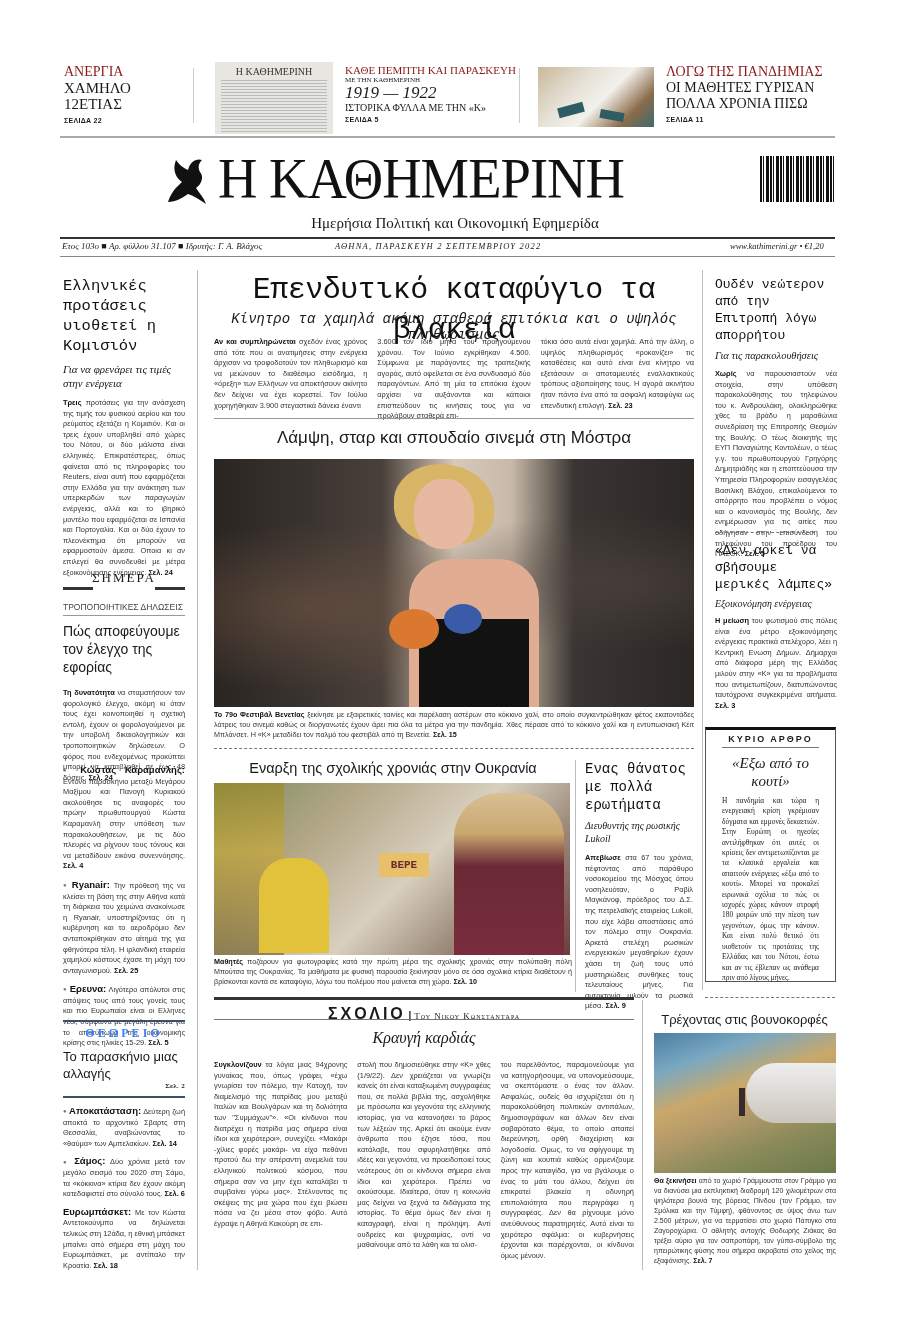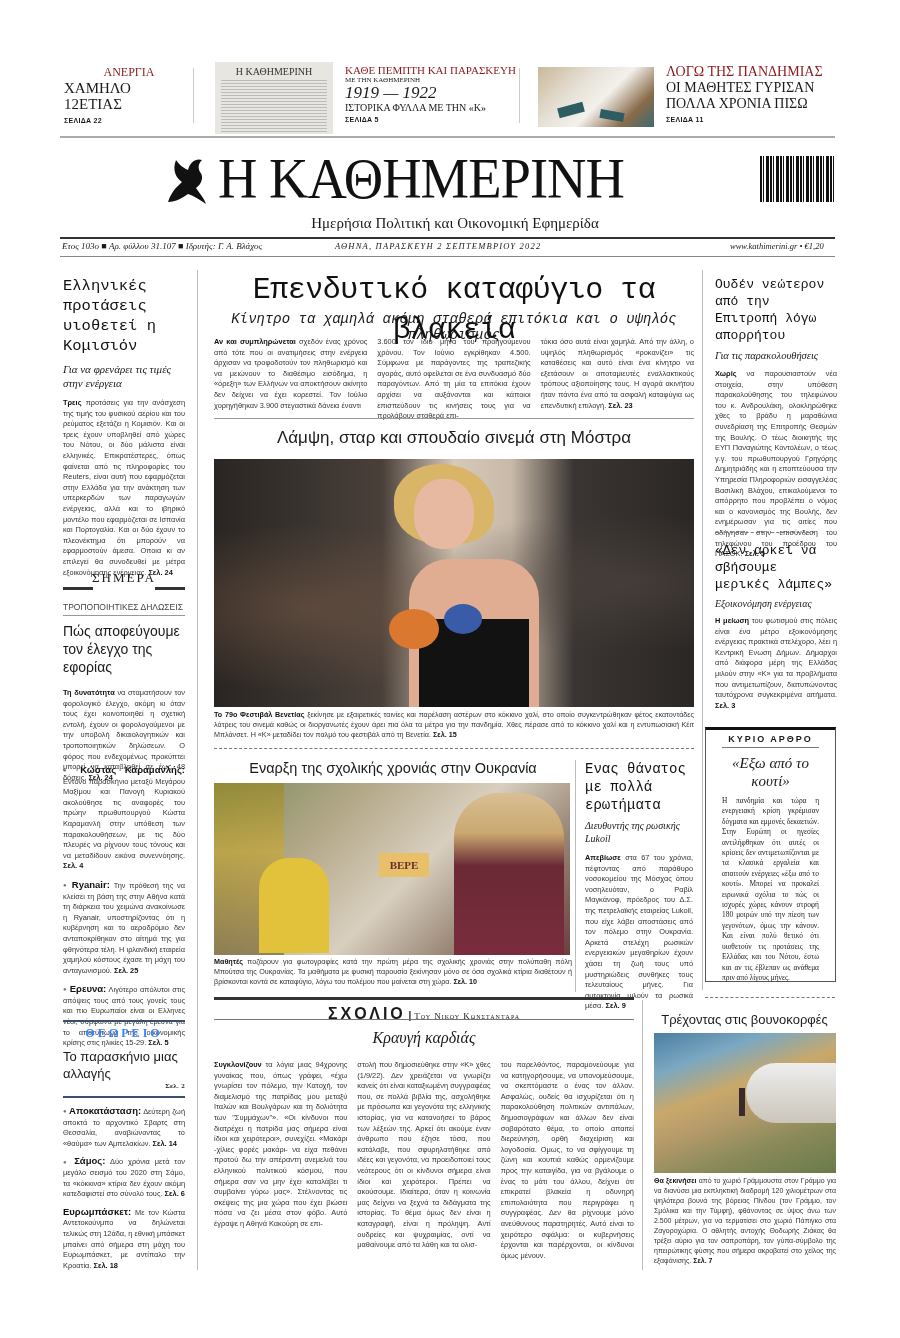--- a/index.html
+++ b/index.html
@@ -17,21 +17,21 @@
   .vrule { background: #bbb; width: 1px; position: absolute; }
   .dash { border-top: 1px dashed #777; position: absolute; height: 0; }
   .photo { position: absolute; overflow: hidden; }
   .bold-sans { font-family: "Liberation Sans", sans-serif; font-weight: bold; }
   .bullet::before { content: "● "; color: #777; font-size: 6px; vertical-align: middle; }
 </style>
 </head>
 <body>
 
 <div class="abs" style="left:64px;top:64px;width:130px;">
-  <div class="serif red" style="font-size:12px;line-height:16px;text-align:center;">ΑΝΕΡΓΙΑ</div>
+  <div class="serif red" style="font-size:14px;line-height:16px;">ΑΝΕΡΓΙΑ</div>
   <div class="serif" style="font-size:15px;line-height:16px;">ΧΑΜΗΛΟ</div>
   <div class="serif" style="font-size:15px;line-height:16px;">12ΕΤΙΑΣ</div>
   <div class="page-ref" style="margin-top:5px;">ΣΕΛΙΔΑ 22</div>
 </div>
 <div class="vrule" style="left:193px;top:68px;height:55px;background:#ccc;"></div>
 
 <div class="photo" style="left:215px;top:62px;width:118px;height:72px;background:#e8e6e1;">
   <div class="serif" style="font-size:10px;text-align:center;margin-top:4px;color:#333;">Η ΚΑΘΗΜΕΡΙΝΗ</div>
   <div style="margin:3px 6px;height:52px;background:repeating-linear-gradient(0deg,#bbb 0 1px,#e8e6e1 1px 3px);"></div>
 </div>
@@ -132,21 +132,21 @@
   <div style="position:absolute;left:230px;top:145px;width:38px;height:30px;border-radius:50%;background:#3a5ca8;"></div>
 </div>
 <div class="abs body-text" style="left:214px;top:710px;width:480px;font-size:7.2px;line-height:10px;"><b>Το 79ο Φεστιβάλ Βενετίας</b><span> ξεκίνησε με εξαιρετικές ταινίες και παρέλαση αστέρων στο κόκκινο χαλί, στο οποίο συγκεντρώθηκαν φέτος εκατοντάδες λάτρεις του σινεμά καθώς οι διοργανωτές έχουν άρει πια όλα τα μέτρα για την πανδημία. Χθες πέρασε από το κόκκινο χαλί και η εντυπωσιακή Κέιτ Μπλάνσετ. Η «Κ» μεταδίδει τον παλμό του φεστιβάλ από τη Βενετία.</span> <b>Σελ. 15</b></div>
 
 <div class="dash" style="left:214px;top:748px;width:480px;"></div>
 
 <div class="abs sans" style="left:214px;top:760px;width:358px;text-align:center;font-size:14.5px;">Εναρξη της σχολικής χρονιάς στην Ουκρανία</div>
 <div class="photo" style="left:214px;top:783px;width:356px;height:172px;background:linear-gradient(135deg,#7a8a5c 0%,#b5a98a 30%,#d8cfbf 55%,#9c8a7a 75%,#6b3e3e 100%);">
   <div style="position:absolute;left:0;top:0;width:70px;height:172px;background:linear-gradient(180deg,#9a8a2a,#c9a83a 40%,#7a6a3a);opacity:0.7;"></div>
   <div style="position:absolute;left:45px;top:75px;width:70px;height:95px;background:#e2c23a;border-radius:30px 30px 0 0;"></div>
-  <div style="position:absolute;left:165px;top:70px;width:50px;height:24px;background:#e8c06a;font-family:Liberation Serif, serif;font-size:11px;font-weight:bold;color:#6a2d2d;text-align:center;line-height:24px;">ВЕРЕ</div>
+  <div style="position:absolute;left:165px;top:70px;width:50px;height:24px;background:#e8c06a;font-family:Liberation Mono, monospace;font-size:11px;font-weight:bold;color:#6a2d2d;text-align:center;line-height:24px;">ВЕРЕ</div>
   <div style="position:absolute;left:240px;top:10px;width:110px;height:162px;background:linear-gradient(180deg,#d9bf93 0%,#c9a76f 25%,#6a2a35 45%,#7a2c3c 100%);border-radius:45px 45px 0 0;"></div>
 </div>
 <div class="abs body-text" style="left:214px;top:957px;width:358px;font-size:7.2px;line-height:10px;"><b>Μαθητές</b><span> ποζάρουν για φωτογραφίες κατά την πρώτη μέρα της σχολικής χρονιάς στην πολύπαθη πόλη Μπούτσα της Ουκρανίας. Τα μαθήματα με φυσική παρουσία ξεκίνησαν μόνο σε όσα σχολικά κτίρια διαθέτουν ή βρίσκονται κοντά σε καταφύγιο, λόγω του πολέμου που μαίνεται στη χώρα.</span> <b>Σελ. 10</b></div>
 
 <div class="vrule" style="left:575px;top:760px;height:232px;"></div>
 <div class="abs" style="left:585px;top:760px;width:108px;">
   <div class="hl" style="font-size:14px;line-height:18px;">Ενας θάνατος με πολλά ερωτήματα</div>
   <div class="serif italic" style="font-size:10px;line-height:13px;margin-top:5px;">Διευθυντής της ρωσικής Lukoil</div>
   <div class="body-text" style="margin-top:8px;"><b>Απεβίωσε</b><span> στα 67 του χρόνια, πέφτοντας από παράθυρο νοσοκομείου της Μόσχας όπου νοσηλευόταν, ο Ραβίλ Μαγκάνοφ, πρόεδρος του Δ.Σ. της πετρελαϊκής εταιρείας Lukoil, που είχε λάβει αποστάσεις από τον πόλεμο στην Ουκρανία. Αρκετά στελέχη ρωσικών ενεργειακών μεγαθηρίων έχουν χάσει τη ζωή τους υπό μυστηριώδεις συνθήκες τους τελευταίους μήνες. Για αυτοκτονία μιλούν τα ρωσικά μέσα.</span> <b>Σελ. 9</b></div>
 </div>

